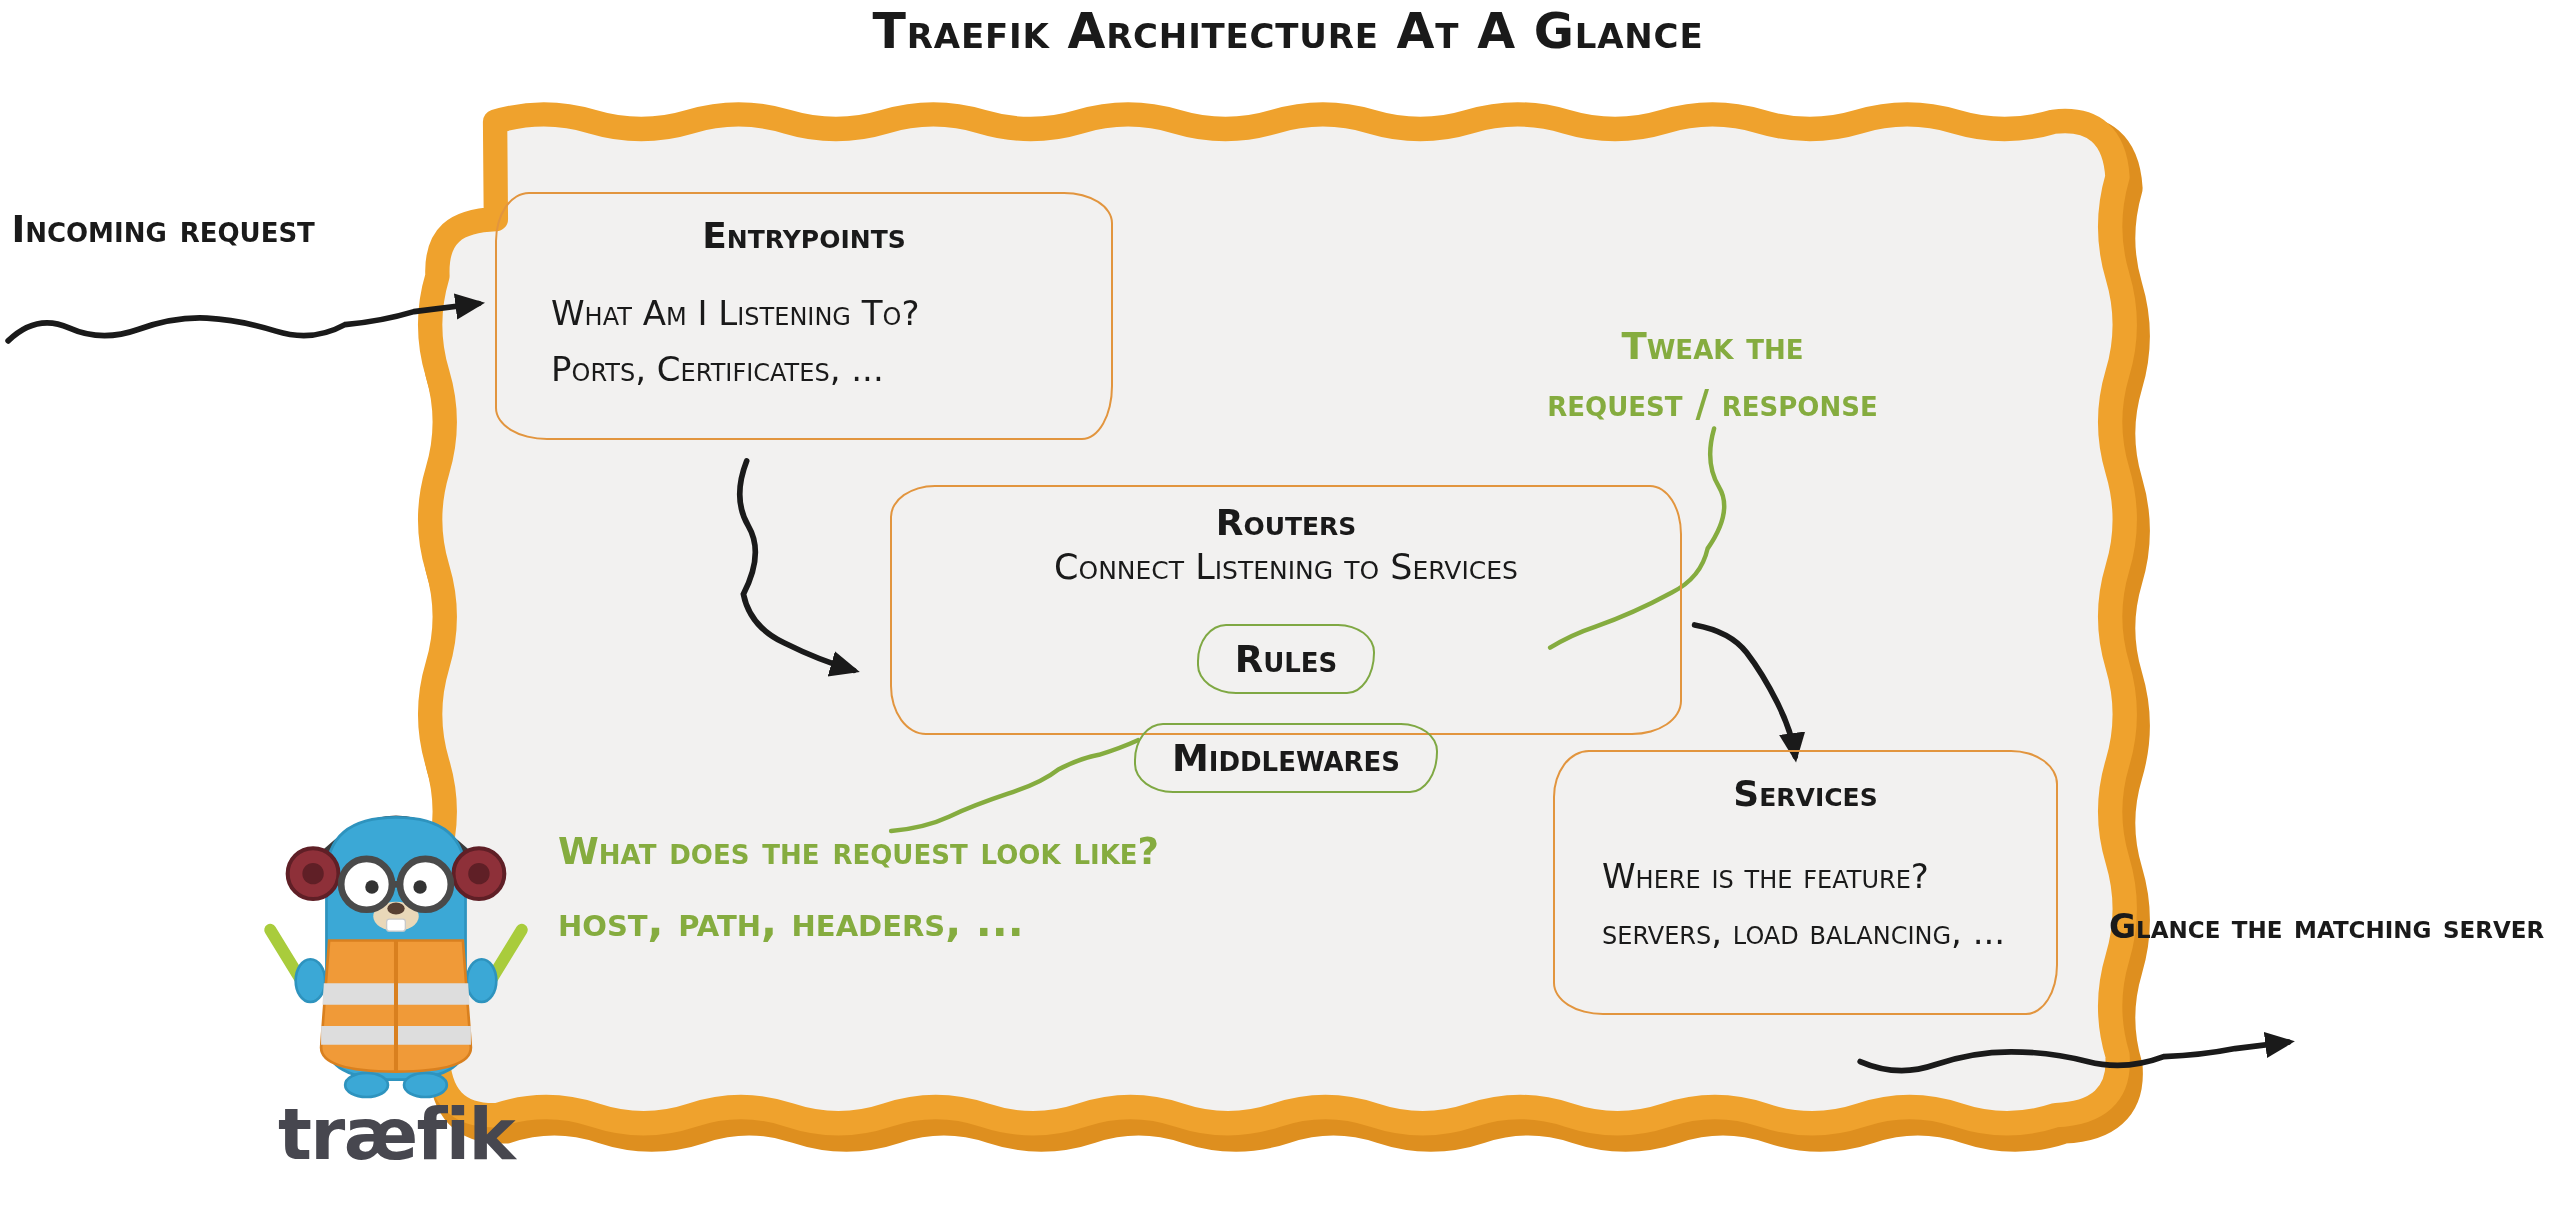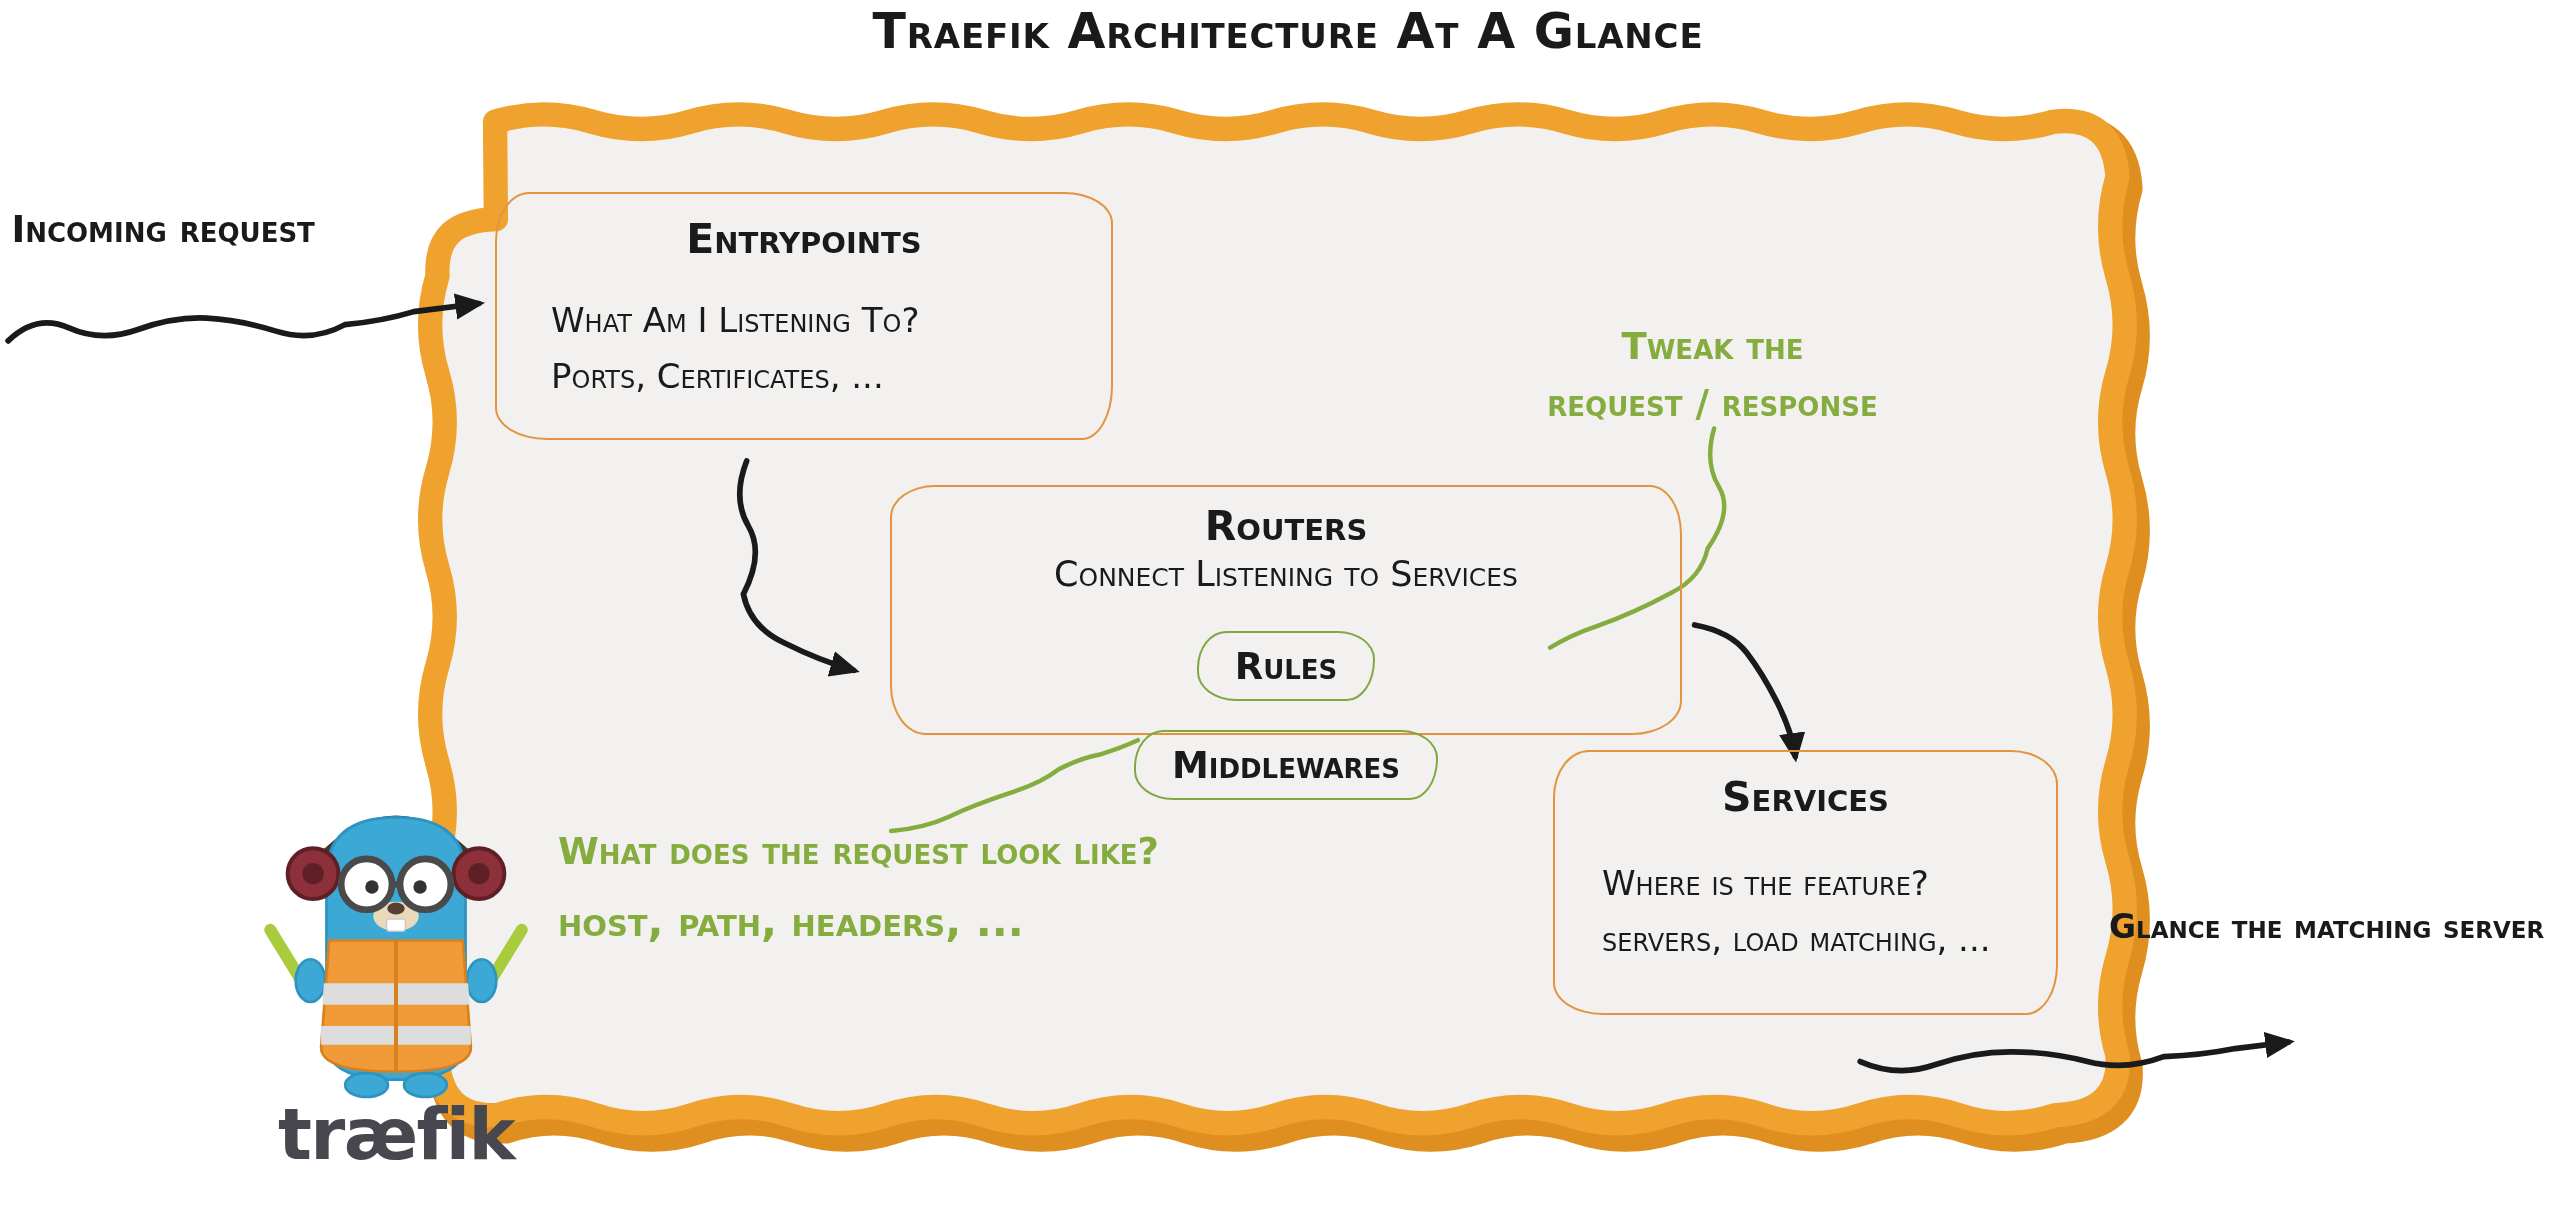--- a/index.html
+++ b/index.html
@@ -26,21 +26,21 @@
     position:absolute; border:2.8px solid #E2953E; z-index:2; box-sizing:border-box;
     background:transparent;
   }
   #entrypoints { left:495px;  top:192px; width:618px; height:248px;
     border-radius: 34px 49px 31px 52px / 49px 31px 54px 32px; }
   #routers     { left:890px; top:485px; width:792px; height:250px;
     border-radius: 45px 32px 50px 36px / 32px 49px 34px 49px; }
   #services    { left:1553px; top:750px; width:505px; height:265px;
     border-radius: 36px 47px 32px 50px / 47px 34px 50px 32px; }
 
-  .box-title { text-align:center; font-size:41px; font-weight:700; margin-top:21px; }
+  .box-title { text-align:center; font-size:36px; font-weight:700; margin-top:21px; }
   #routers .box-title { margin-top:14.6px; }
   .box-subtitle { text-align:center; font-size:35px; font-weight:500; margin-top:4.9px; }
   .box-body { font-size:34px; font-weight:500; margin:29px 0 0 54px; line-height:1.65; }
   #services .box-body { margin-top:34px; margin-left:47px; }
 
   .pill-row { display:flex; justify-content:center; align-items:center; gap:29px; margin-top:37px;flex-direction:column; }
   .pill {
     border:2.8px solid #7FA843; font-size:37px; font-weight:600; padding:11.4px 36px;
     border-radius: 29px 37px 28px 39px / 37px 28px 41px 29px; white-space:nowrap;
   }
@@ -105,21 +105,21 @@
     <div class="pill-row">
       <div class="pill">Rules</div>
       <div class="pill">Middlewares</div>
     </div>
   </div>
 
   <div class="hand-box" id="services">
     <div class="box-title">Services</div>
     <div class="box-body">
       <div>Where is the feature?</div>
-      <div>servers, load matching, ...</div>
+      <div>servers, load balancing, ...</div>
     </div>
   </div>
 
   <div class="green-note" id="tweak">
     <div class="l1">Tweak the</div>
     <div class="l2">request / response</div>
   </div>
   <div class="green-note" id="request-q">
     <div class="l1">What does the request look like?</div>
     <div class="l2">host, path, headers, ...</div>

